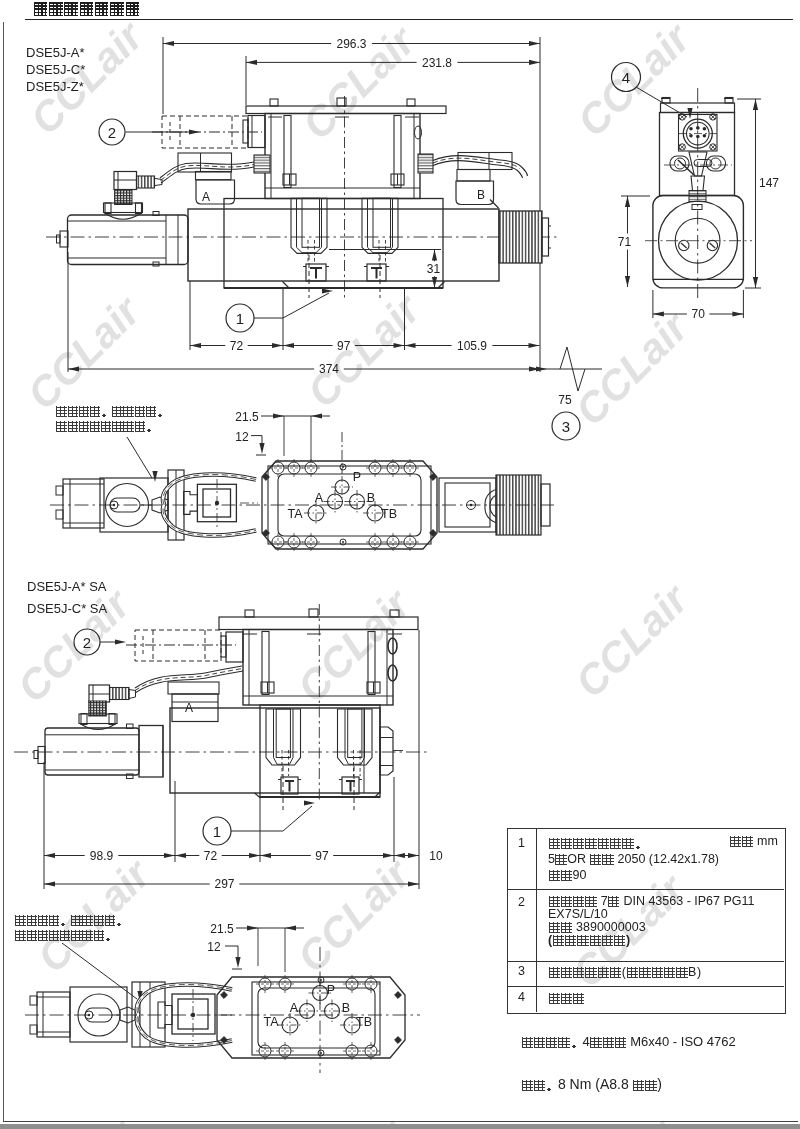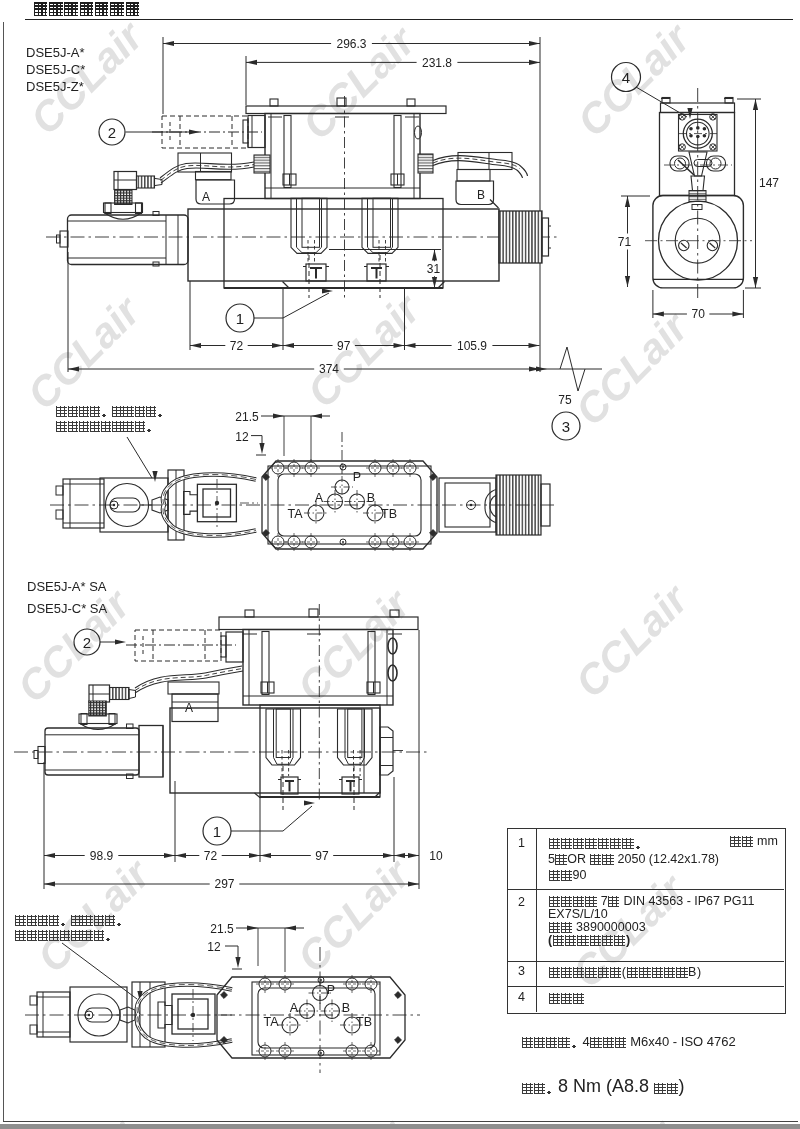--- a/index.html
+++ b/index.html
@@ -895,13 +895,13 @@
 
   <div class="abs" style="left:40px;top:66px;font-size:12.5px;line-height:13px;"><span class="ck z12"></span><span class="ck z12"></span><span class="ck z12"></span><span class="ck z12"></span> 7<span class="ck z12"></span> DIN 43563 - IP67 PG11<br>EX7S/L/10<br><span class="ck z12"></span><span class="ck z12"></span> 3890000003<br><b>(<span class="ck z12"></span><span class="ck z12"></span><span class="ck z12"></span><span class="ck z12"></span><span class="ck z12"></span><span class="ck z12"></span>)</b></div>
 
   <div class="abs" style="left:40px;top:136px;font-size:12.5px;letter-spacing:0.6px;"><span class="ck z12"></span><span class="ck z12"></span><span class="ck z12"></span><span class="ck z12"></span><span class="ck z12"></span><span class="ck z12"></span>(<span class="ck z12"></span><span class="ck z12"></span><span class="ck z12"></span><span class="ck z12"></span><span class="ck z12"></span>B)</div>
 
   <div class="abs" style="left:40px;top:162px;font-size:12.5px;"><span class="ck z12"></span><span class="ck z12"></span><span class="ck z12"></span></div>
 </div>
 
 <div class="abs" style="left:521px;top:1034px;font-size:13px;text-align:right;"><span class="ck z12"></span><span class="ck z12"></span><span class="ck z12"></span><span class="ck z12"></span><span class="pk z12"></span>4<span class="ck z12"></span><span class="ck z12"></span><span class="ck z12"></span> M6x40 - ISO 4762</div>
 
-<div class="abs" style="left:521px;top:1076px;font-size:18px;"><span class="ck z12"></span><span class="ck z12"></span><span class="pk z12"></span>8 Nm (A8.8 <span class="ck z12"></span><span class="ck z12"></span>)</div>
+<div class="abs" style="left:521px;top:1076px;font-size:14px;"><span class="ck z12"></span><span class="ck z12"></span><span class="pk z12"></span>8 Nm (A8.8 <span class="ck z12"></span><span class="ck z12"></span>)</div>
 </div>
 </body></html>

